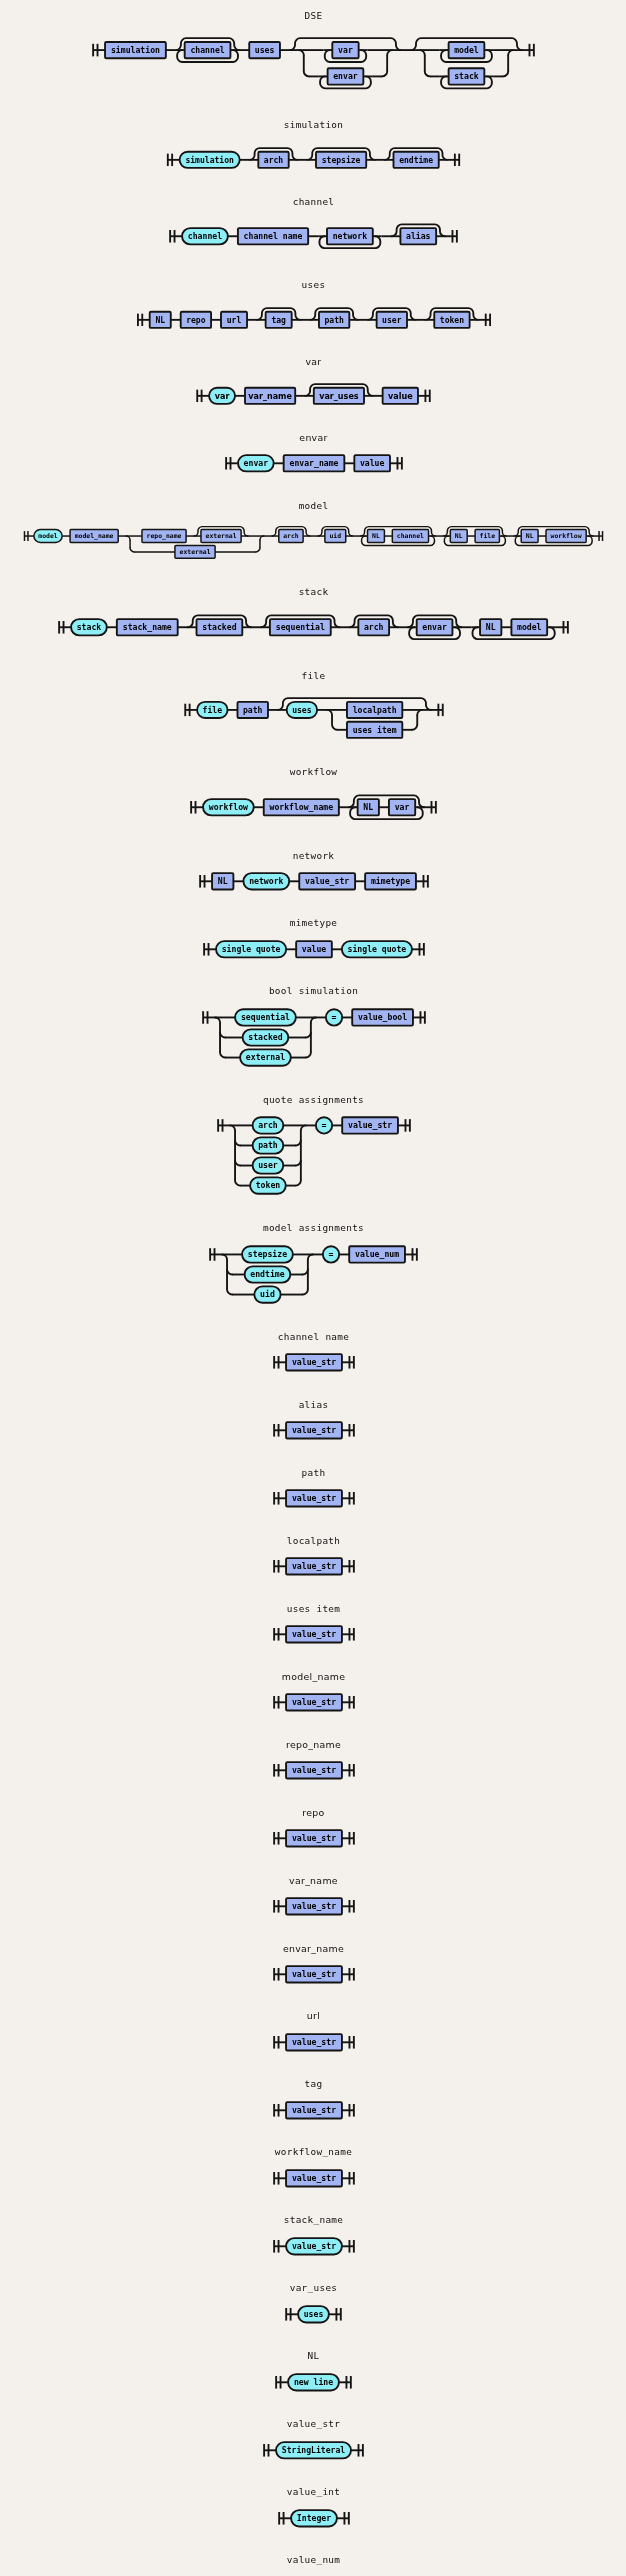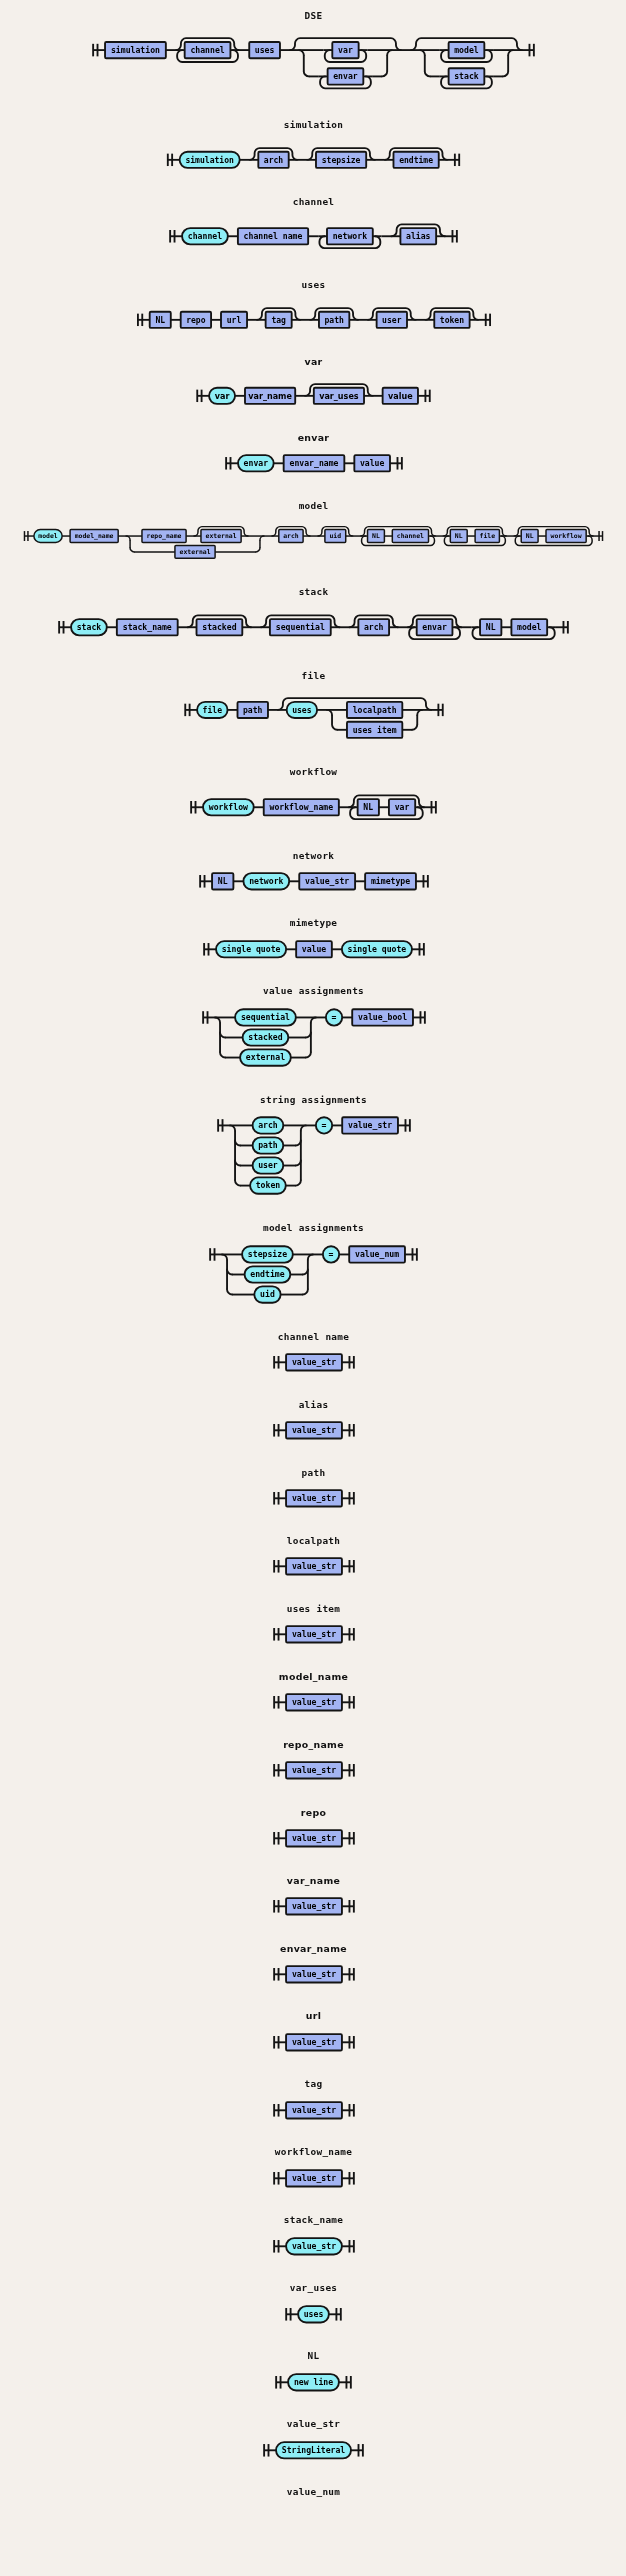--- a/index.html
+++ b/index.html
@@ -10,21 +10,21 @@
     color:#111;
   }
   main{padding:10px 0 25px 0;}
   .section{
     display:flex;
     flex-direction:column;
     align-items:center;
     margin-bottom:25px;
   }
   .sec-title{
-    font-weight:bold;
+    font-weight:normal;
     font-size:9.4px;
     color:#111;
     margin-bottom:9.4px;
     letter-spacing:0.3px;
   }
   .sec-title.sans{font-family:"DejaVu Sans","Liberation Sans",sans-serif;}
   svg{display:block;}
 </style>
 </head>
 <body>
@@ -499,21 +499,21 @@
             <line x1="136" y1="18" x2="152" y2="18" stroke="#141414" stroke-width="3"></line>
             <rect x="152" y="5" width="57" height="26" rx="2" fill="#a3b4f2" stroke="#141414" stroke-width="3"></rect>
             <text x="180.5" y="22.5" text-anchor="middle" font-family="&quot;DejaVu Sans Mono&quot;,&quot;Liberation Mono&quot;,monospace" font-size="13" font-weight="bold" fill="#000000">value</text>
             <line x1="209" y1="18" x2="225" y2="18" stroke="#141414" stroke-width="3"></line>
             <rect x="225" y="5" width="112" height="26" rx="13" fill="#8eeef6" stroke="#141414" stroke-width="3"></rect>
             <text x="281" y="22.5" text-anchor="middle" font-family="&quot;DejaVu Sans Mono&quot;,&quot;Liberation Mono&quot;,monospace" font-size="13" font-weight="bold" fill="#000000">single quote</text>
           </svg>
         </div>
       </div>
       <div class="section">
-        <div class="sec-title">value assignments</div>
+        <div class="sec-title">bool simulation</div>
         <div>
           <svg width="228" height="63" viewBox="0 0 364 100" xmlns="http://www.w3.org/2000/svg">
             <line x1="5" y1="8" x2="5" y2="28" stroke="#141414" stroke-width="3"></line>
             <line x1="12" y1="8" x2="12" y2="28" stroke="#141414" stroke-width="3"></line>
             <line x1="5" y1="18" x2="24" y2="18" stroke="#141414" stroke-width="3"></line>
             <line x1="340" y1="18" x2="359" y2="18" stroke="#141414" stroke-width="3"></line>
             <line x1="352" y1="8" x2="352" y2="28" stroke="#141414" stroke-width="3"></line>
             <line x1="359" y1="8" x2="359" y2="28" stroke="#141414" stroke-width="3"></line>
             <path d="M 24 18 C 28.4 18 32 21.6 32 26" fill="none" stroke="#141414" stroke-width="3" stroke-linecap="round"></path>
             <path d="M 185 18 C 180.6 18 177 21.6 177 26" fill="none" stroke="#141414" stroke-width="3" stroke-linecap="round"></path>
@@ -538,21 +538,21 @@
             <line x1="185" y1="18" x2="201" y2="18" stroke="#141414" stroke-width="3"></line>
             <rect x="201" y="5" width="26" height="26" rx="13" fill="#8eeef6" stroke="#141414" stroke-width="3"></rect>
             <text x="214" y="22.5" text-anchor="middle" font-family="&quot;DejaVu Sans Mono&quot;,&quot;Liberation Mono&quot;,monospace" font-size="13" font-weight="bold" fill="#000000">=</text>
             <line x1="227" y1="18" x2="243" y2="18" stroke="#141414" stroke-width="3"></line>
             <rect x="243" y="5" width="97" height="26" rx="2" fill="#a3b4f2" stroke="#141414" stroke-width="3"></rect>
             <text x="291.5" y="22.5" text-anchor="middle" font-family="&quot;DejaVu Sans Mono&quot;,&quot;Liberation Mono&quot;,monospace" font-size="13" font-weight="bold" fill="#000000">value_bool</text>
           </svg>
         </div>
       </div>
       <div class="section">
-        <div class="sec-title">string assignments</div>
+        <div class="sec-title">quote assignments</div>
         <div>
           <svg width="198" height="83" viewBox="0 0 316 132" xmlns="http://www.w3.org/2000/svg">
             <line x1="5" y1="8" x2="5" y2="28" stroke="#141414" stroke-width="3"></line>
             <line x1="12" y1="8" x2="12" y2="28" stroke="#141414" stroke-width="3"></line>
             <line x1="5" y1="18" x2="24" y2="18" stroke="#141414" stroke-width="3"></line>
             <line x1="292" y1="18" x2="311" y2="18" stroke="#141414" stroke-width="3"></line>
             <line x1="304" y1="8" x2="304" y2="28" stroke="#141414" stroke-width="3"></line>
             <line x1="311" y1="8" x2="311" y2="28" stroke="#141414" stroke-width="3"></line>
             <path d="M 24 18 C 28.4 18 32 21.6 32 26" fill="none" stroke="#141414" stroke-width="3" stroke-linecap="round"></path>
             <path d="M 145 18 C 140.6 18 137 21.6 137 26" fill="none" stroke="#141414" stroke-width="3" stroke-linecap="round"></path>
@@ -877,17 +877,32 @@
             <line x1="5" y1="18" x2="24" y2="18" stroke="#141414" stroke-width="3"></line>
             <line x1="144" y1="18" x2="163" y2="18" stroke="#141414" stroke-width="3"></line>
             <line x1="156" y1="8" x2="156" y2="28" stroke="#141414" stroke-width="3"></line>
             <line x1="163" y1="8" x2="163" y2="28" stroke="#141414" stroke-width="3"></line>
             <rect x="24" y="5" width="120" height="26" rx="13" fill="#8eeef6" stroke="#141414" stroke-width="3"></rect>
             <text x="84" y="22.5" text-anchor="middle" font-family="&quot;DejaVu Sans Mono&quot;,&quot;Liberation Mono&quot;,monospace" font-size="13" font-weight="bold" fill="#000000">StringLiteral</text>
           </svg>
         </div>
       </div>
       <div class="section">
+        <div class="sec-title">value_int</div>
+        <div>
+          <svg width="76" height="22.6" viewBox="0 0 121 36" xmlns="http://www.w3.org/2000/svg">
+            <line x1="5" y1="8" x2="5" y2="28" stroke="#141414" stroke-width="3"></line>
+            <line x1="12" y1="8" x2="12" y2="28" stroke="#141414" stroke-width="3"></line>
+            <line x1="5" y1="18" x2="24" y2="18" stroke="#141414" stroke-width="3"></line>
+            <line x1="97" y1="18" x2="116" y2="18" stroke="#141414" stroke-width="3"></line>
+            <line x1="109" y1="8" x2="109" y2="28" stroke="#141414" stroke-width="3"></line>
+            <line x1="116" y1="8" x2="116" y2="28" stroke="#141414" stroke-width="3"></line>
+            <rect x="24" y="5" width="73" height="26" rx="13" fill="#8eeef6" stroke="#141414" stroke-width="3"></rect>
+            <text x="60.5" y="22.5" text-anchor="middle" font-family="&quot;DejaVu Sans Mono&quot;,&quot;Liberation Mono&quot;,monospace" font-size="13" font-weight="bold" fill="#000000">Integer</text>
+          </svg>
+        </div>
+      </div>
+      <div class="section">
         <div class="sec-title">value_num</div>
       </div>
     </div>
 </main>
 
 
 </body></html>

